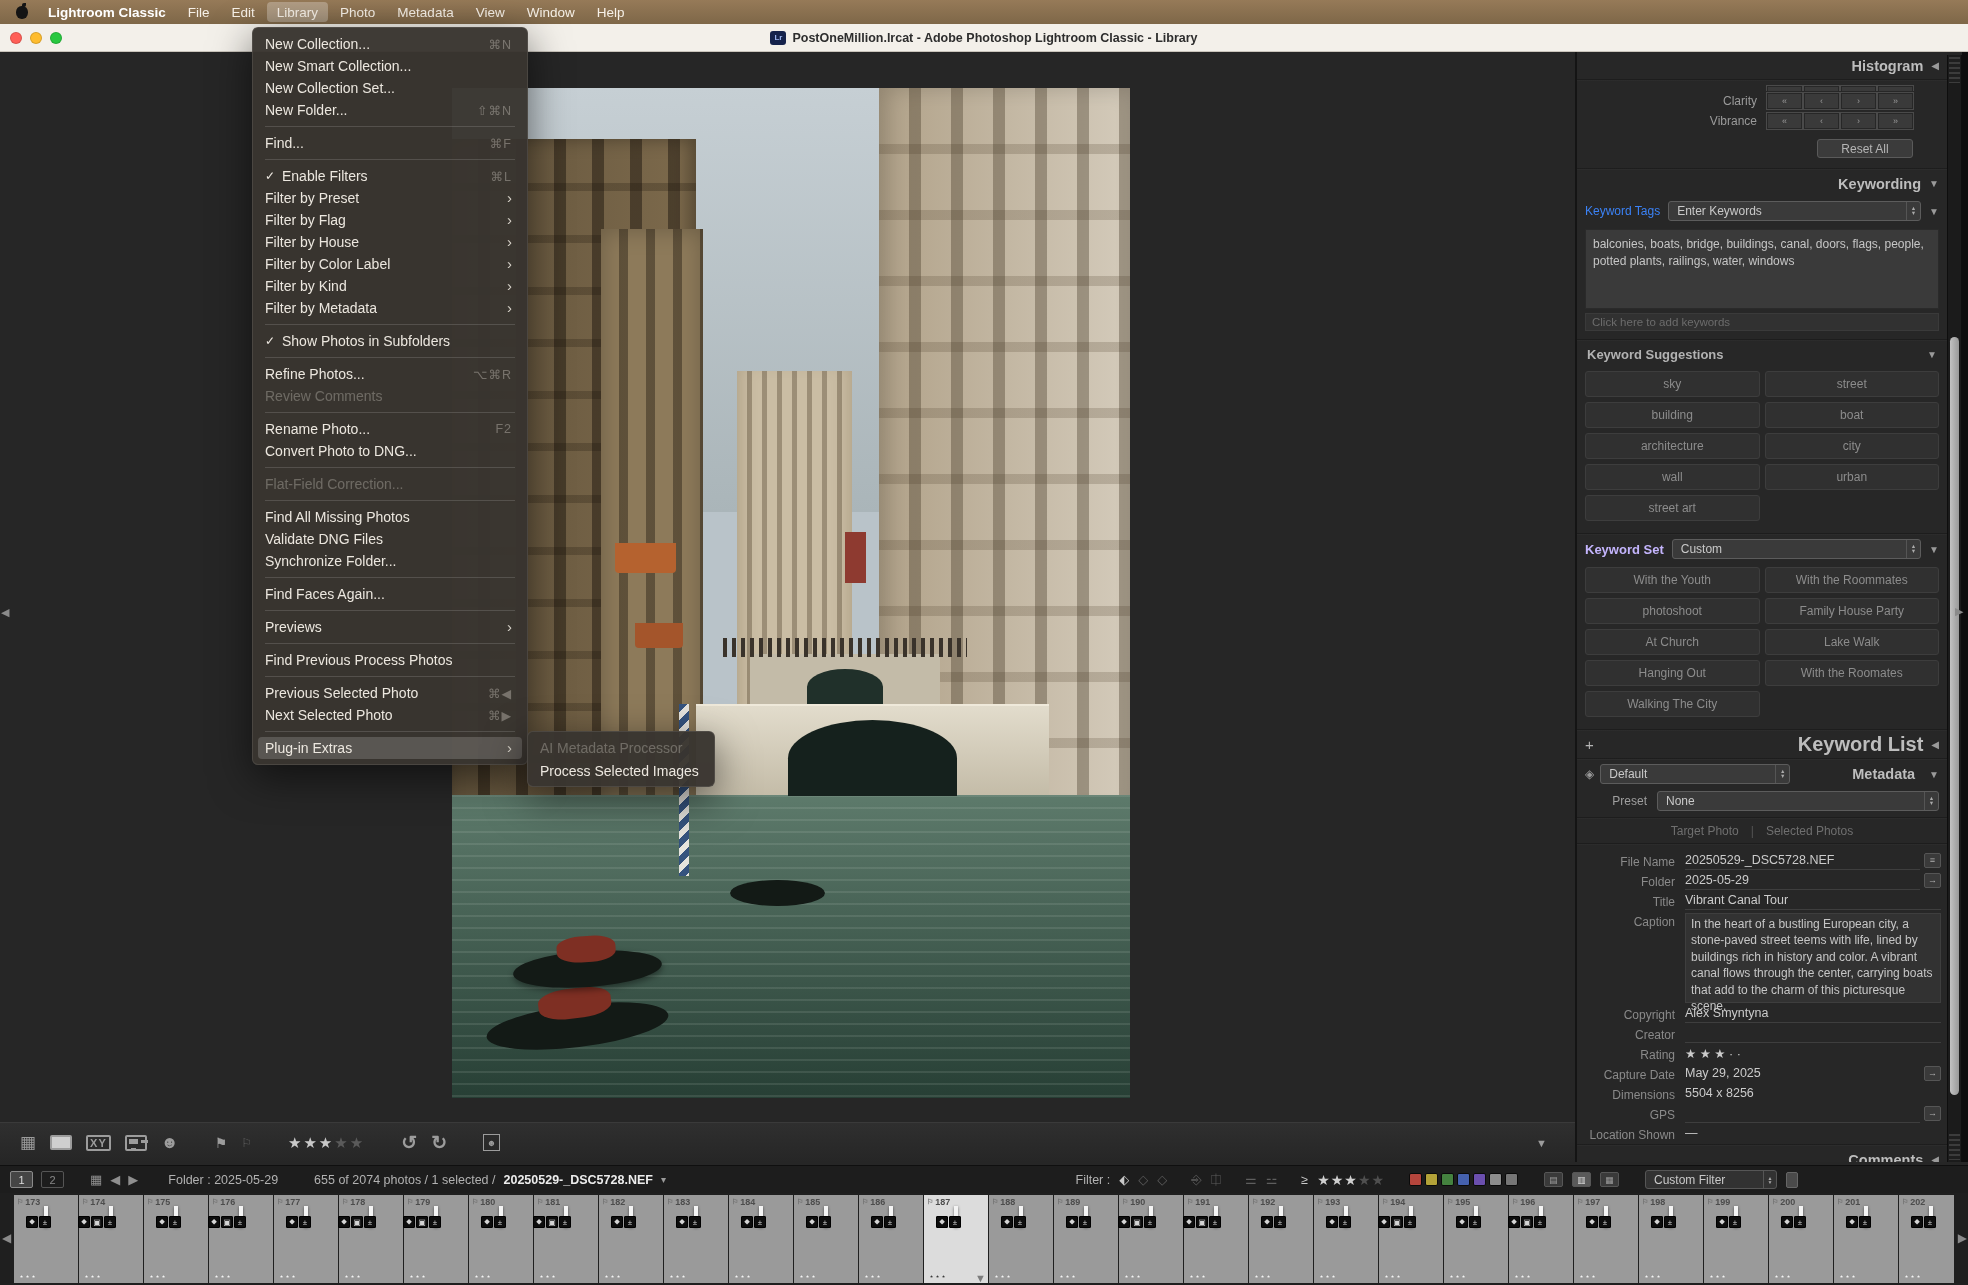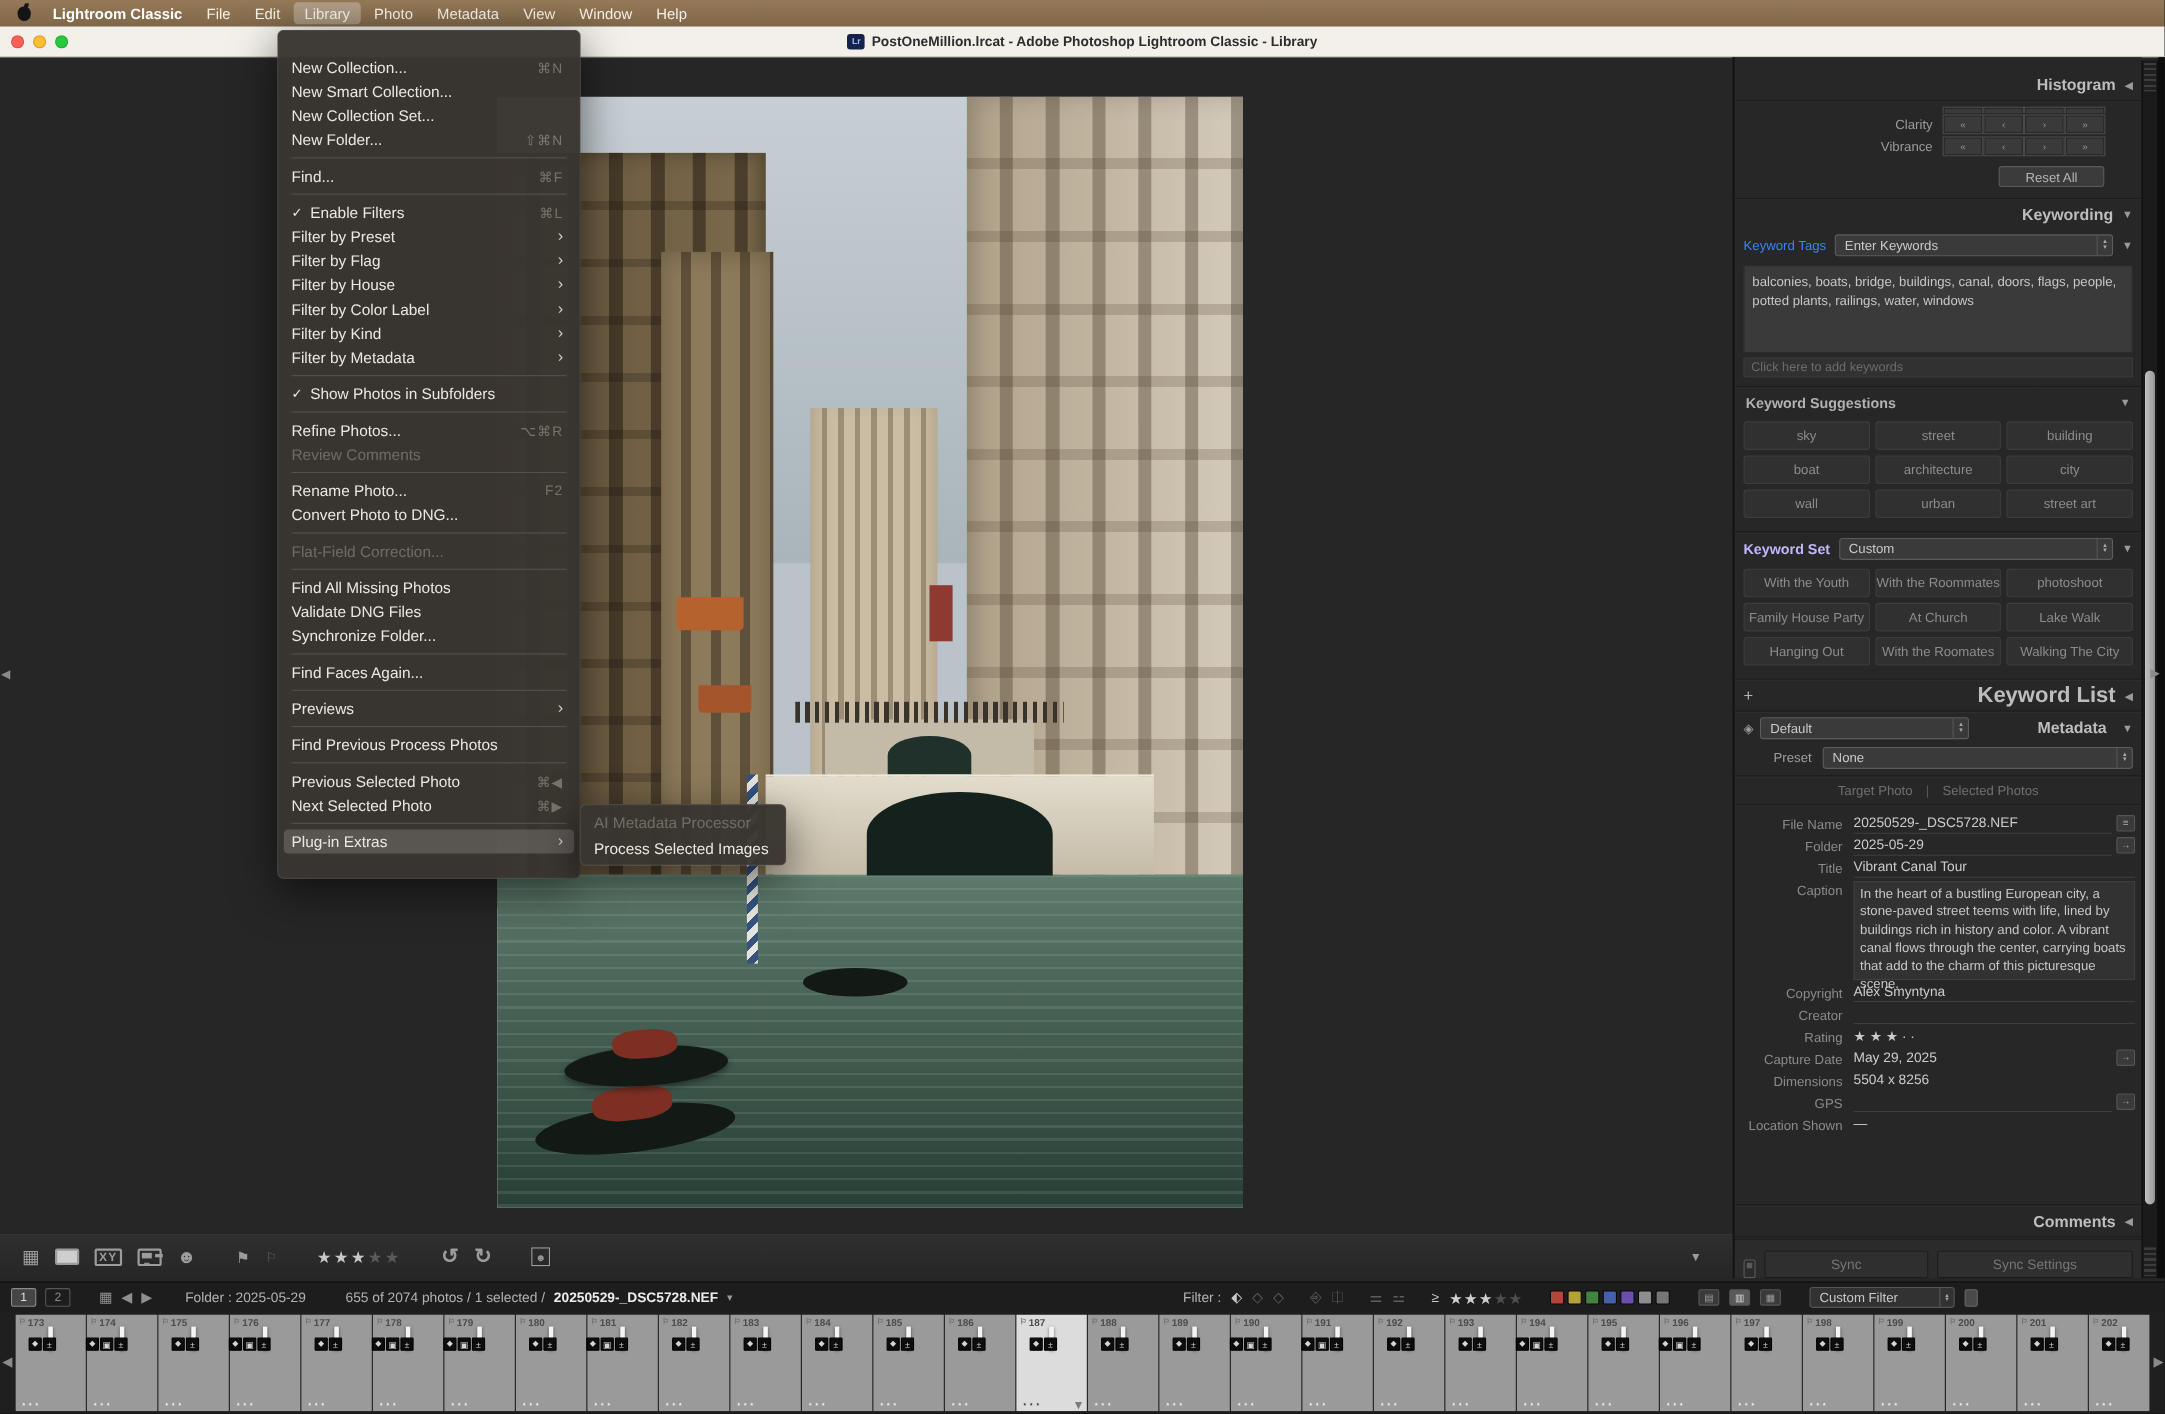--- a/index.html
+++ b/index.html
@@ -71,21 +71,21 @@
   .photo .g2 { left:9%; bottom:11%; width:22%; height:3.6%; transform:rotate(-4deg); box-shadow:0 3px 6px rgba(0,0,0,.4); }
   .photo .g3 { left:41%; bottom:19%; width:14%; height:2.6%; }
   .photo .g1::after,.photo .g2::after { content:""; position:absolute; left:30%; top:-40%; width:40%; height:70%;
     background:#7e2f23; border-radius:40%; }
 
   .left-collapse { position:absolute; left:1px; top:606px; color:#8a8a8a; font-size:11px; }
 
   
   .menu { position:absolute; left:252px; top:27px; width:276px; background:rgba(57,53,47,.97);
     border:1px solid rgba(255,255,255,.09); border-radius:6px; box-shadow:0 12px 40px rgba(0,0,0,.55);
-    padding:22px 0; z-index:40; }
+    padding:5px 0; z-index:40; }
   .mitem { display:flex; align-items:center; height:22px; padding:0 10px 0 7px; margin:0 5px; border-radius:4px; }
   .mitem .check { width:17px; font-size:12px; color:#ece7df; }
   .mitem .lbl { flex:1; font-size:14px; color:#ece7df; white-space:nowrap; }
   .mitem .sc { font-size:12.5px; color:rgba(236,231,223,.34); margin-left:14px; letter-spacing:1px; }
   .mitem .arr { font-size:15px; color:#d7d2c9; margin-left:10px; line-height:14px; }
   .mitem.disabled .lbl { color:rgba(236,231,223,.3); }
   .mitem.highlight { background:rgba(255,255,255,.17); }
   .msep { height:1px; background:rgba(255,255,255,.14); margin:5px 12px; }
   .submenu { position:absolute; left:527px; top:731px; width:188px; background:rgba(57,53,47,.97);
     border:1px solid rgba(255,255,255,.09); border-radius:6px; box-shadow:0 12px 40px rgba(0,0,0,.55);
@@ -120,21 +120,21 @@
   .kwtags .klabel { font-size:12px; color:#3b82f6; }
   .dd { flex:1; height:20px; background:#3a3a3a; border:1px solid #5c5c5c; border-radius:3px;
     display:flex; align-items:center; padding-left:8px; font-size:12px; color:#c9c9c9; position:relative; }
   .dd .stp { margin-left:auto; width:14px; height:100%; border-left:1px solid #555; display:flex; flex-direction:column;
     align-items:center; justify-content:center; font-size:5.5px; color:#aaa; line-height:5px; }
   .dd .stp::before { content:"▲"; } .dd .stp::after { content:"▼"; }
   .kwbox { margin:4px 8px 0; height:80px; background:#3a3a3a; border:1px solid #2a2a2a; padding:6px 7px;
     font-size:12px; line-height:1.45; color:#c6c6c6; flex:none; }
   .kwadd { margin:4px 8px 8px; height:18px; background:#313131; border:1px solid #3a3a3a; display:flex;
     align-items:center; padding-left:6px; font-size:11.5px; color:#6c6c6c; flex:none; }
-  .kgrid { display:grid; grid-template-columns:1fr 1fr 1fr; gap:5px; margin:4px 8px 12px; flex:none; }
+  .kgrid { display:grid; grid-template-columns:1fr 1fr; gap:5px; margin:4px 8px 12px; flex:none; }
   .kbtn { height:26px; background:#303030; border:1px solid #3d3d3d; border-radius:3px; color:#8c8c8c;
     font-size:12px; display:flex; align-items:center; justify-content:center; white-space:nowrap; overflow:hidden; }
   .setrow { display:flex; align-items:center; padding:4px 8px; gap:8px; flex:none; }
   .klist-head { display:flex; align-items:center; height:27px; padding:0 8px; flex:none; }
   .klist-head .plus { font-size:15px; color:#b5b5b5; }
   .klist-head .ptitle { margin-left:auto; font-size:20px; font-weight:bold; color:#bdbdbd; }
   .klist-head .parrow { font-size:10px; color:#9a9a9a; margin-left:8px; }
 
   .metahead { display:flex; align-items:center; height:28px; padding:0 8px; gap:6px; flex:none; }
   .metahead .switch-ic { color:#9a9a9a; font-size:12px; }

